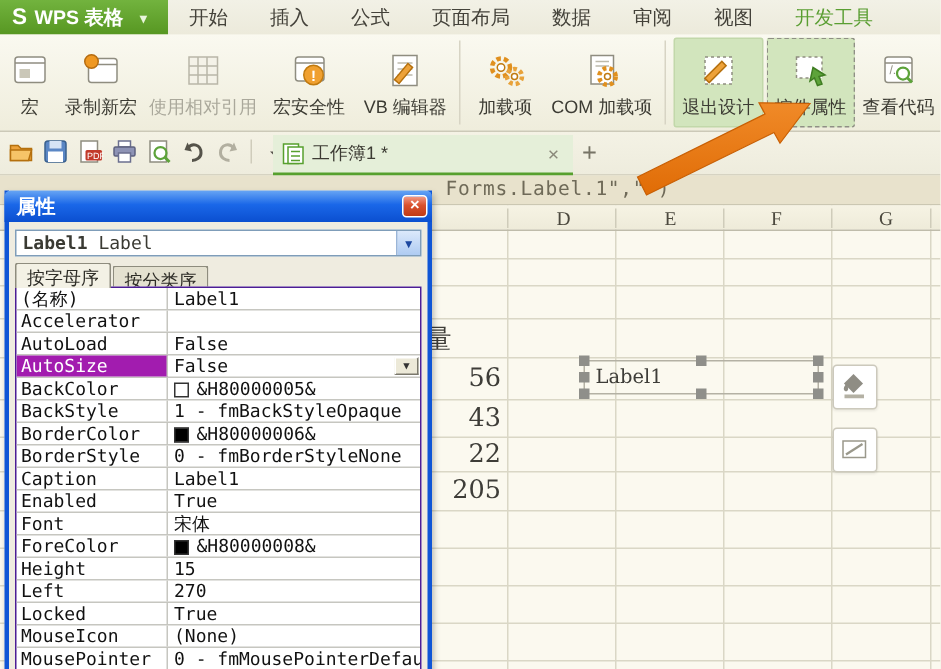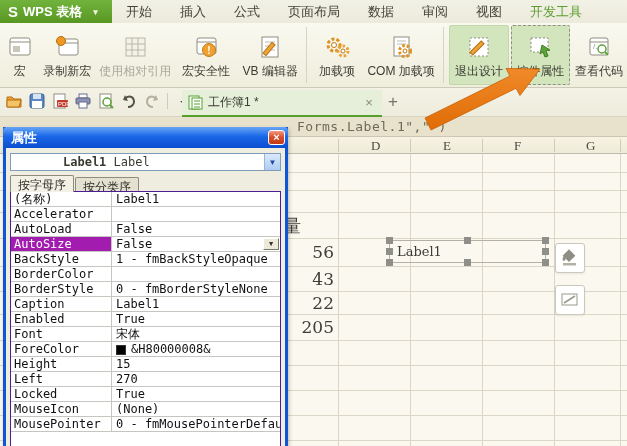--- a/index.html
+++ b/index.html
@@ -73,21 +73,21 @@
            border:3px solid #0f55d6; border-top:none; background:#efece0; border-radius:0;
            box-shadow:1px 2px 4px rgba(0,0,0,.25); }
   .xptitle { height:21px; margin:-0px -0px 0; background:linear-gradient(#67a5f4 0%,#1a67e8 45%,#0b4fd0 100%);
              display:flex; align-items:center; padding:0 3px 0 8px; border-radius:4px 4px 0 0;
              position:relative; left:-3px; top:0; width:285px; }
   .xptitle .t { color:#fff; font-weight:bold; font-size:13px; flex:1; }
   .xclose { width:17px; height:15px; border:1px solid #fff; border-radius:3px;
             background:linear-gradient(#f29a85,#d9512e 45%,#c03a16); color:#fff; font-size:11px;
             font-weight:bold; display:flex; align-items:center; justify-content:center; line-height:1; }
   .combo { margin:5px 4px 0; height:18px; background:#fff; border:1px solid #7f9db9; display:flex; align-items:center; }
-  .combo .ct { flex:1; padding-left:4px; font-family:"DejaVu Sans Mono",monospace; font-size:12px; white-space:nowrap;margin-left:48px; }
+  .combo .ct { flex:1; padding-left:4px; font-family:"DejaVu Sans Mono",monospace; font-size:12px; white-space:nowrap; }
   .combo .ct b { font-weight:bold; }
   .combo .cbtn { width:16px; height:16px; background:linear-gradient(#dcE9fb,#aecbf2); border-left:1px solid #9ab5d8;
                  display:flex; align-items:center; justify-content:center; color:#1c48a0; font-size:8px; }
   .ptabs { display:flex; margin:4px 4px 0; height:17px; align-items:flex-end; }
   .ptab { font-size:12px; padding:1px 7px 0; border:1px solid #8e8c7e; border-bottom:none;
           background:#e4e1d0; color:#2e2d27; height:15px; border-radius:2px 2px 0 0; margin-right:1px; }
   .ptab.active { background:#f3f1e5; height:17px; position:relative; z-index:2; }
   .pgrid { margin:0 4px; border:1px solid #4c1d95; background:#fff; position:relative; top:-1px; height:316px; overflow:hidden; }
   .prow { height:15px; display:flex; border-bottom:1px solid #c6c6c0; font-family:"DejaVu Sans Mono",monospace;
           font-size:12px; line-height:13px; position:relative; }
@@ -427,27 +427,38 @@
         </div>
       </div>
       <div class="prow sel">
         <div class="pn">AutoSize</div>
         <div class="pv">
           <span>False</span>
         </div>
         <span class="ddbtn">▼</span>
       </div>
       <div class="prow">
+        <div class="pn">BackColor</div>
+        <div class="pv">
+          <span class="swatch" style="background: rgb(255, 255, 255);"></span>
+          <span>&amp;H80000005&amp;</span>
+        </div>
+      </div>
+      <div class="prow">
         <div class="pn">BackStyle</div>
         <div class="pv">
           <span>1 - fmBackStyleOpaque</span>
         </div>
       </div>
       <div class="prow">
         <div class="pn">BorderColor</div>
+        <div class="pv">
+          <span class="swatch" style="background: rgb(0, 0, 0);"></span>
+          <span>&amp;H80000006&amp;</span>
+        </div>
       </div>
       <div class="prow">
         <div class="pn">BorderStyle</div>
         <div class="pv">
           <span>0 - fmBorderStyleNone</span>
         </div>
       </div>
       <div class="prow">
         <div class="pn">Caption</div>
         <div class="pv">

